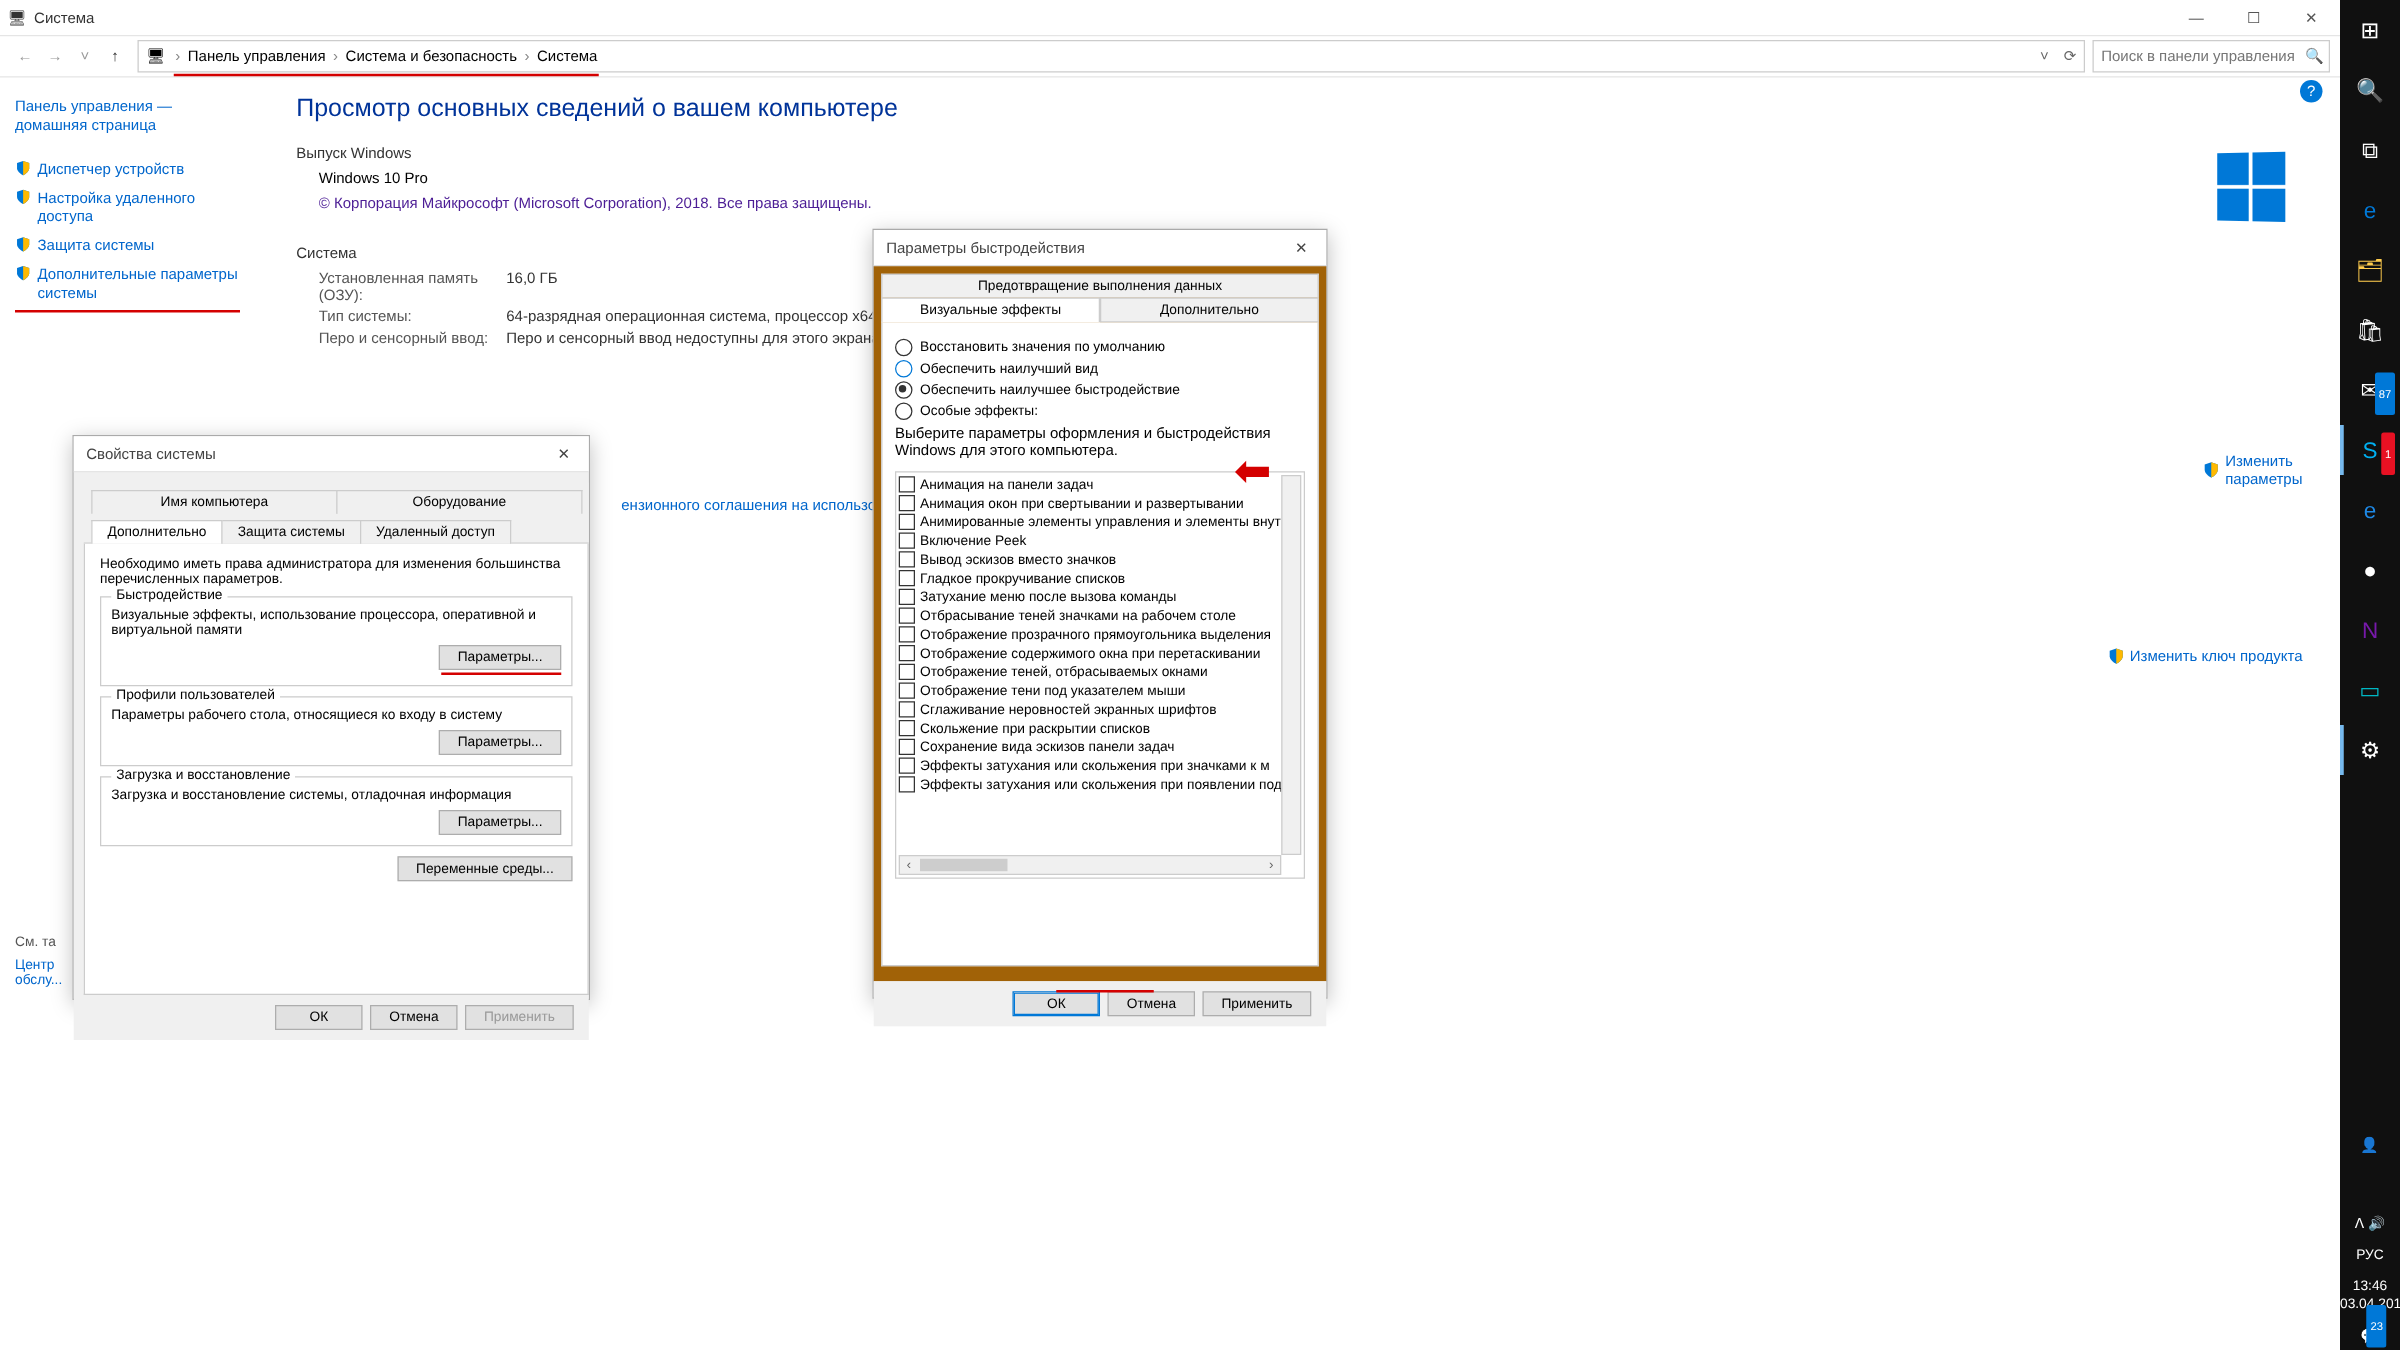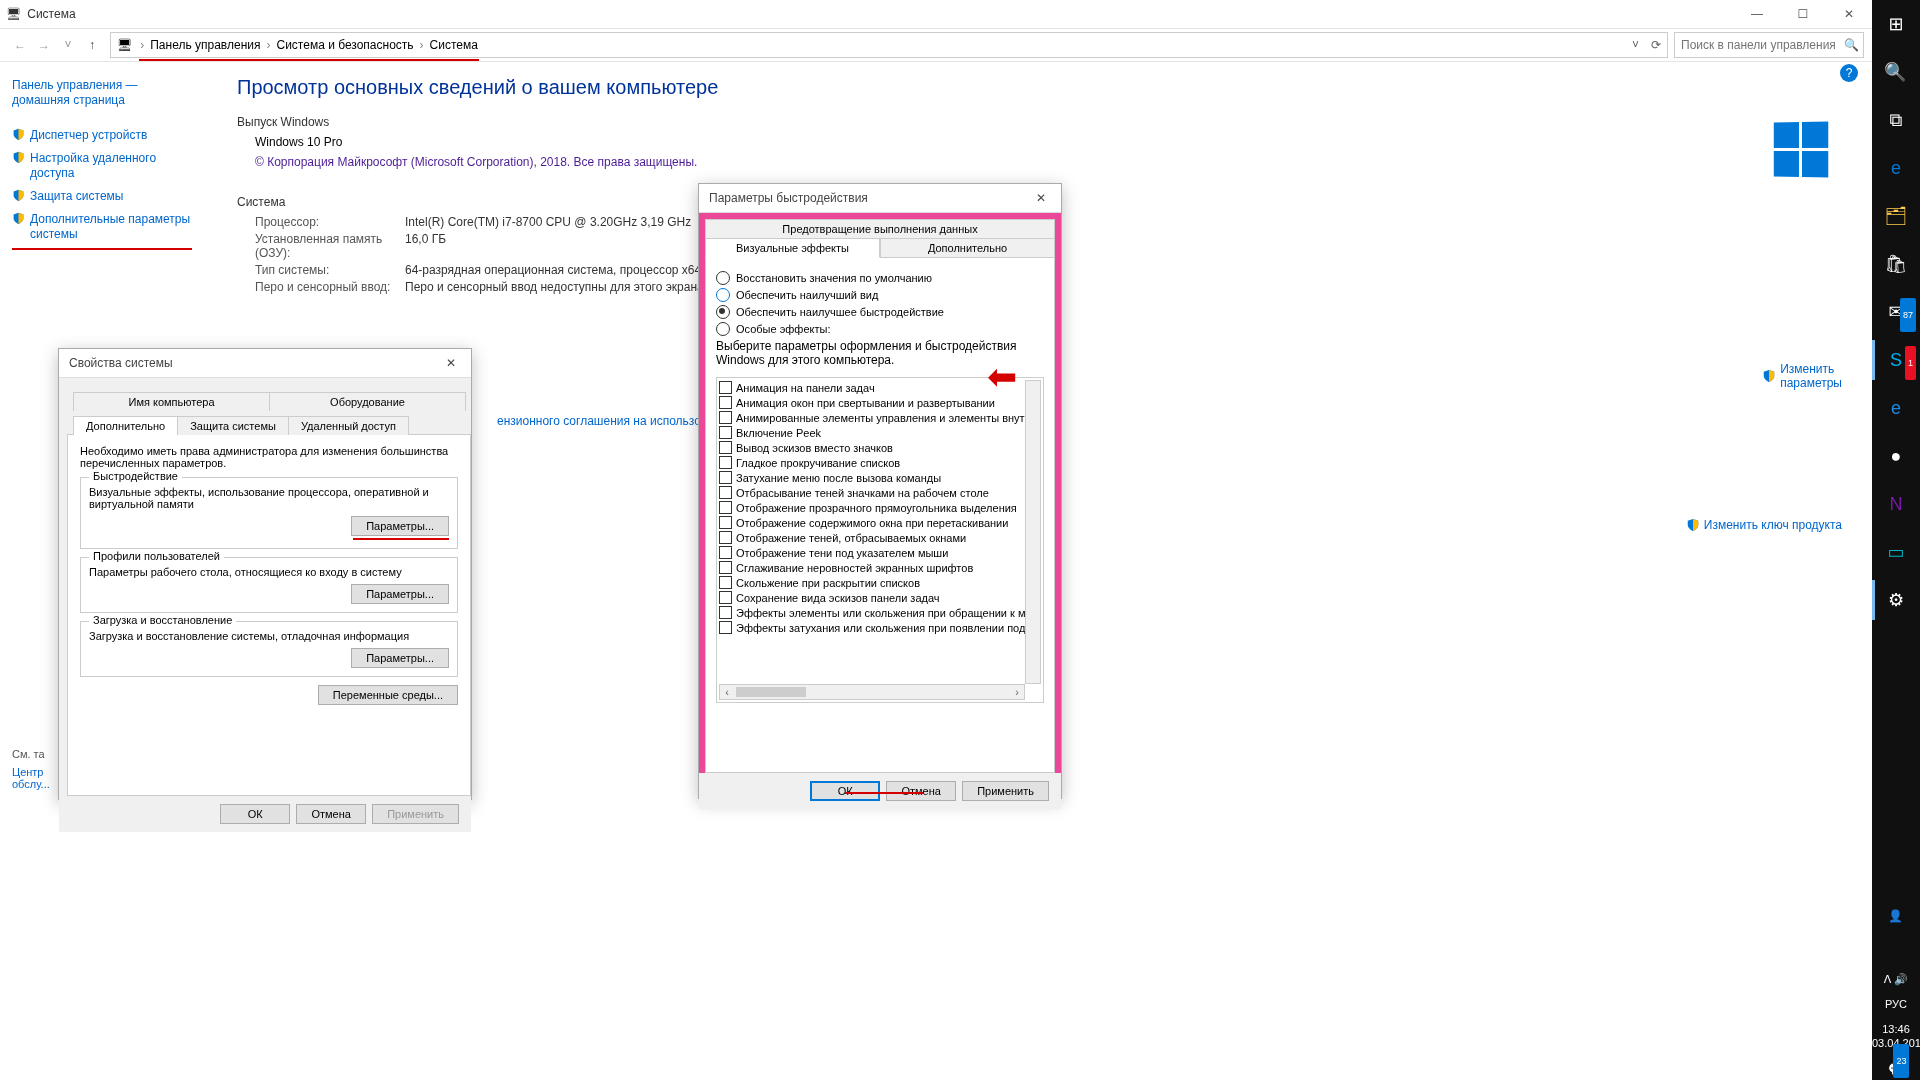--- a/index.html
+++ b/index.html
@@ -169,24 +169,20 @@
               <span></span>
               <span></span>
               <span></span>
               <span></span>
             </span>
       </div>
 
       <div class="seclbl" style="margin-top:26px">Система</div>
       <div class="indent">
         <div class="row">
-              <div class="k">Процессор:</div>
-              <div class="v">Intel(R) Core(TM) i7-8700 CPU @ 3.20GHz   3,19 GHz</div>
-            </div>
-        <div class="row">
               <div class="k" style="white-space:normal">Установленная память (ОЗУ):</div>
               <div class="v">16,0 ГБ</div>
             </div>
         <div class="row">
               <div class="k">Тип системы:</div>
               <div class="v">64-разрядная операционная система, процессор x64</div>
             </div>
         <div class="row">
               <div class="k">Перо и сенсорный ввод:</div>
               <div class="v">Перо и сенсорный ввод недоступны для этого экрана</div>
@@ -258,21 +254,21 @@
     <button class="btn">Отмена</button>
     <button class="btn" style="color:#999">Применить</button>
   </div>
 </div>
 
 <div class="dialog perf-dialog">
   <div class="dlg-title">
     <span>Параметры быстродействия</span>
     <span class="dlg-close">✕</span>
   </div>
-  <div style="padding:6px 6px 0 6px;background:#ec4899">
+  <div style="padding:6px 6px 12px 6px;background:#a16207">
     <div class="perf-tabs">
           <div class="ptab top">Предотвращение выполнения данных</div>
         </div>
     <div class="perf-tabs perf-tabs-row2">
       <div class="ptab active">Визуальные эффекты</div>
       <div class="ptab">Дополнительно</div>
     </div>
     <div class="perf-body">
       <div id="radio-list">
             <div class="radio-row">
@@ -350,21 +346,21 @@
               <div class="eff-item">
                 <div class="chk"></div>
                 <span>Скольжение при раскрытии списков</span>
               </div>
               <div class="eff-item">
                 <div class="chk"></div>
                 <span>Сохранение вида эскизов панели задач</span>
               </div>
               <div class="eff-item">
                 <div class="chk"></div>
-                <span>Эффекты элементы или скольжения при обращении к м</span>
+                <span>Эффекты затухания или скольжения при значками к м</span>
               </div>
               <div class="eff-item">
                 <div class="chk"></div>
                 <span>Эффекты затухания или скольжения при появлении подс</span>
               </div>
             </div>
         <div class="eff-vscroll"></div>
         <div class="eff-scroll">
           <span class="sarrow">‹</span>
               <div class="thumb"></div>

